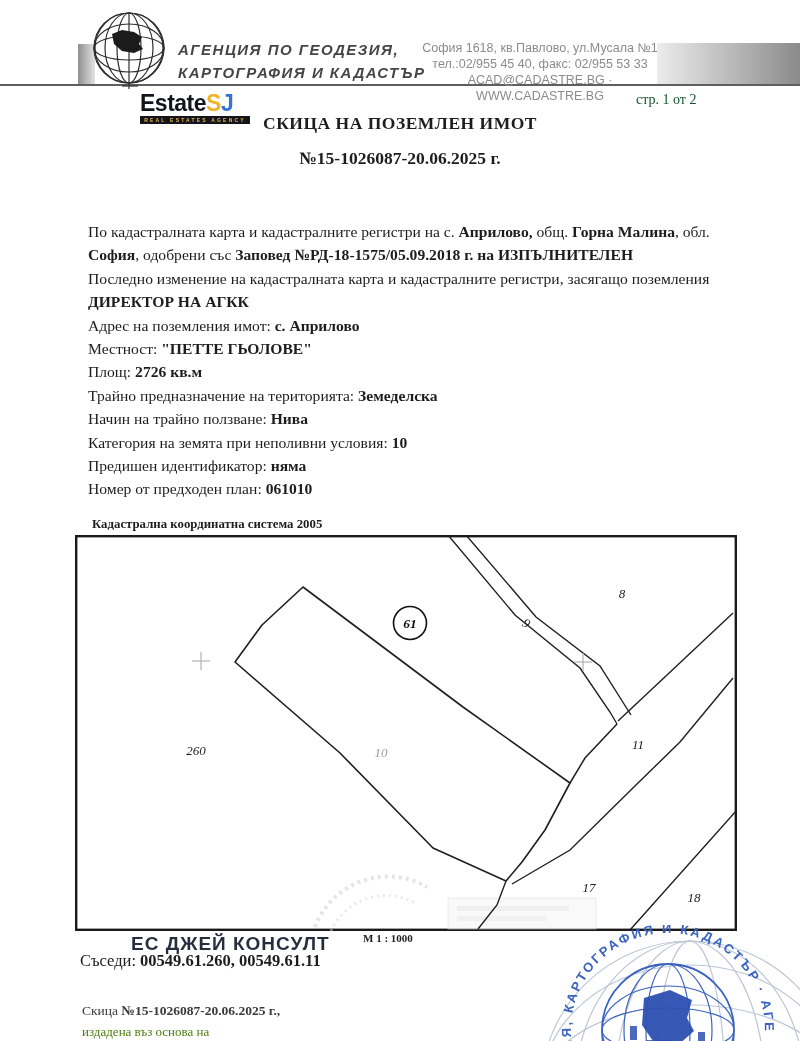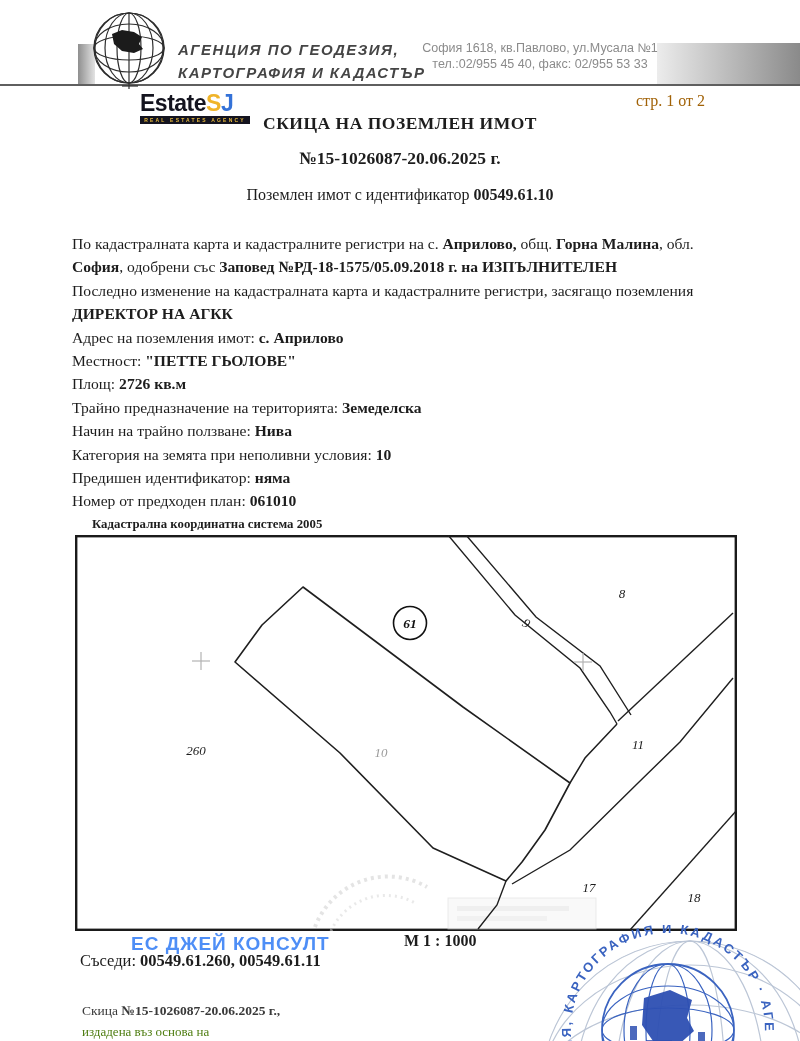--- a/index.html
+++ b/index.html
@@ -8,45 +8,45 @@
   .abs{position:absolute;}
   .bb{font-weight:700;}
   
   #grayL{left:78px;top:44px;width:17px;height:40px;background:linear-gradient(to right,#8f8f8f,#e3e3e3);}
   #grayR{left:657px;top:43px;width:143px;height:43px;background:linear-gradient(to right,#ececec,#a8a8a8 70%,#8a8a8a);}
   #hr1{left:0;top:84px;width:800px;height:2px;background:#5f5f5f;}
   #agency{left:178px;top:38px;font-family:"Liberation Sans",sans-serif;font-weight:700;font-style:italic;
           color:#454545;font-size:15px;line-height:23px;letter-spacing:1.5px;}
   #addr{left:420px;top:40px;width:240px;text-align:center;font-family:"Liberation Sans",sans-serif;
         font-size:12.5px;line-height:16px;color:#8b8b8b;}
-  #pageno{left:636px;top:92px;font-size:16px;color:#a16207;}
+  #pageno{left:636px;top:92px;font-size:14px;color:#14532d;}
   
   #esj{left:140px;top:92px;width:110px;font-family:"Liberation Sans",sans-serif;}
   #esj .wordline{font-size:23px;font-weight:800;letter-spacing:-.5px;line-height:23px;}
   #esj .w{color:#14141f;} #esj .s{color:#f0b429;} #esj .j{color:#3472d8;}
   #esj .bar{margin-top:1px;background:#14141f;height:8px;line-height:8px;text-align:center;
             font-size:5px;letter-spacing:2.2px;color:#e8b93c;font-weight:700;}
   
   .ctr{left:0;width:800px;text-align:center;}
   #t1{top:113px;font-size:17.5px;font-weight:700;letter-spacing:.5px;}
   #t2{top:148px;font-size:17.5px;font-weight:700;}
   #t3{top:186px;font-size:16px;}
   
-  #details{left:72px;top:220px;width:680px;font-size:15.6px;margin-top:12px;}
+  #details{left:88px;top:220px;width:680px;font-size:15.6px;}
   .dline{white-space:nowrap;height:23.4px;line-height:23.4px;}
   #coordsys{left:92px;top:517px;font-size:12.8px;font-weight:700;}
   
   #mapwrap{left:75px;top:535px;}
   .mlabel{font:italic 13px "Liberation Serif",serif;fill:#1c1c1c;}
   .mlabel.faint{fill:#9a9a9a;}
   .c61{font:italic 700 13.5px "Liberation Serif",serif;fill:#111;}
   
   #consult{left:131px;top:933px;font-family:"Liberation Sans",sans-serif;font-weight:700;
-           font-size:19px;letter-spacing:1px;color:#3b82f6;opacity:.9;}
-  #scale{left:363px;top:932px;font-size:16px;font-weight:700;margin-left:41px;}
+           font-size:19px;letter-spacing:1px;color:#0f172a;opacity:.9;}
+  #scale{left:363px;top:932px;font-size:11px;font-weight:700;}
   #neigh{left:80px;top:951px;font-size:16.5px;}
   #sketchnote{left:82px;top:1003px;font-size:13.5px;color:#3a3a3a;}
   #sketchnote2{left:82px;top:1024px;font-size:13px;color:#4d7c0f;}
   #stampwrap{left:525px;top:925px;width:275px;height:116px;overflow:hidden;}
 </style>
 </head>
 <body>
 
 <div id="page">
 
@@ -69,36 +69,34 @@
   </svg>
 
   <div id="agency" class="abs">
     <div>АГЕНЦИЯ ПО ГЕОДЕЗИЯ,</div>
     <div>КАРТОГРАФИЯ И КАДАСТЪР</div>
   </div>
 
   <div id="addr" class="abs">
     <div>София 1618, кв.Павлово, ул.Мусала №1</div>
     <div>тел.:02/955 45 40, факс: 02/955 53 33</div>
+    <div>ACAD@CADASTRE.BG · WWW.CADASTRE.BG</div>
   </div>
 
   <div id="pageno" class="abs">стр. 1 от 2</div>
 
   <div id="esj" class="abs">
     <div class="wordline">
       <span class="w">Estate</span><span class="s">S</span><span class="j">J</span>
     </div>
     <div class="bar">REAL ESTATES AGENCY</div>
   </div>
 
   <div id="t1" class="abs ctr">СКИЦА НА ПОЗЕМЛЕН ИМОТ</div>
   <div id="t2" class="abs ctr">№15-1026087-20.06.2025 г.</div>
-  <div id="t3" class="abs ctr">
-    <span>Поземлен имот с идентификатор </span><span class="bb">00549.61.10</span>
-  </div>
 
   <div id="details" class="abs">
     <div class="dline"><span>По кадастралната карта и кадастралните регистри на с. </span><span class="bb">Априлово,</span><span> общ. </span><span class="bb">Горна Малина</span><span>, обл.</span></div>
     <div class="dline"><span class="bb">София</span><span>, одобрени със </span><span class="bb">Заповед №РД-18-1575/05.09.2018 г. на ИЗПЪЛНИТЕЛЕН</span></div>
     <div class="dline"><span>Последно изменение на кадастралната карта и кадастралните регистри, засягащо поземления</span></div>
     <div class="dline"><span class="bb">ДИРЕКТОР НА АГКК</span></div>
     <div class="dline"><span>Адрес на поземления имот: </span><span class="bb">с. Априлово</span></div>
     <div class="dline"><span>Местност: </span><span class="bb">"ПЕТТЕ ГЬОЛОВЕ"</span></div>
     <div class="dline"><span>Площ: </span><span class="bb">2726 кв.м</span></div>
     <div class="dline"><span>Трайно предназначение на територията: </span><span class="bb">Земеделска</span></div>

